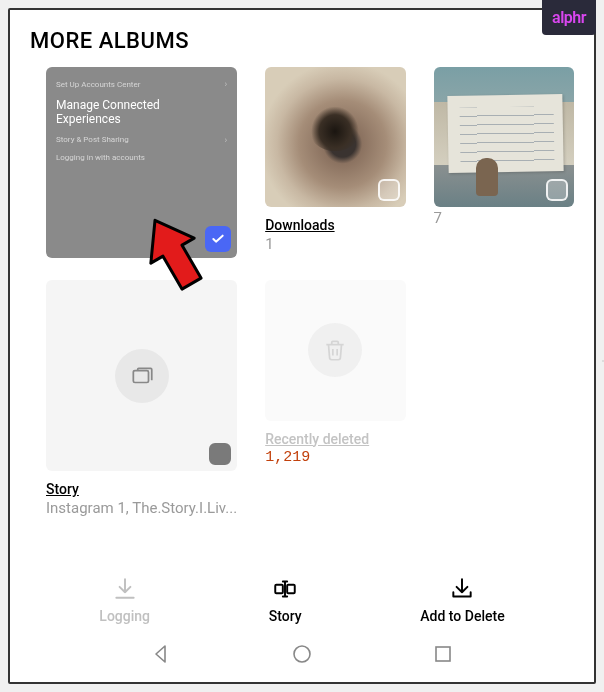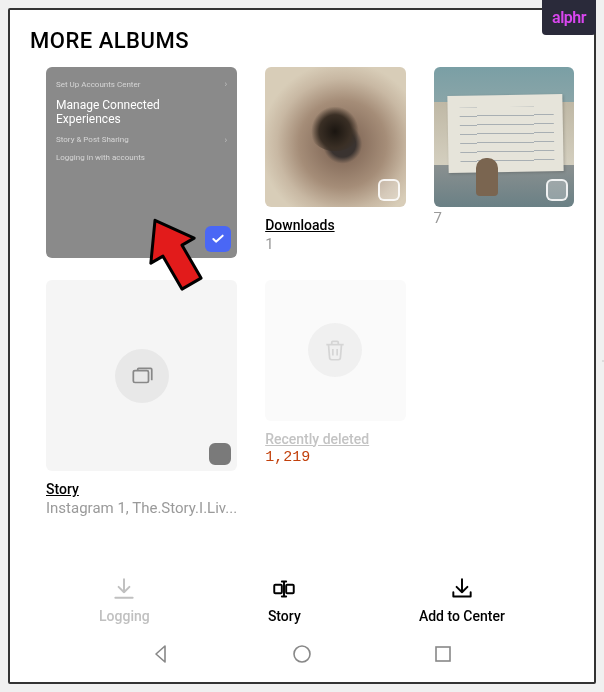--- a/index.html
+++ b/index.html
@@ -159,21 +159,21 @@
             <rect x="14" y="8" width="7" height="8" rx="1"></rect>
             <path d="M12 5v14M10 5h4M10 19h4" stroke-linecap="round"></path>
           </svg>
         <span class="tool-label">Story</span>
       </div>
       <div class="tool">
         <svg viewBox="0 0 24 24" fill="none" stroke="#000" stroke-width="1.8">
             <path d="M12 3v12m0 0l-5-5m5 5l5-5" stroke-linecap="round" stroke-linejoin="round"></path>
             <path d="M4 15v4h16v-4" stroke-linecap="round" stroke-linejoin="round"></path>
           </svg>
-        <span class="tool-label">Add to Center</span>
+        <span class="tool-label">Add to Delete</span>
       </div>
     </div>
 
     <div class="navbar">
       <div>
         <svg viewBox="0 0 24 24" fill="none" stroke="#888" stroke-width="1.6">
             <path d="M16 4L7 12l9 8V4z" stroke-linejoin="round"></path>
           </svg>
       </div>
       <div>

